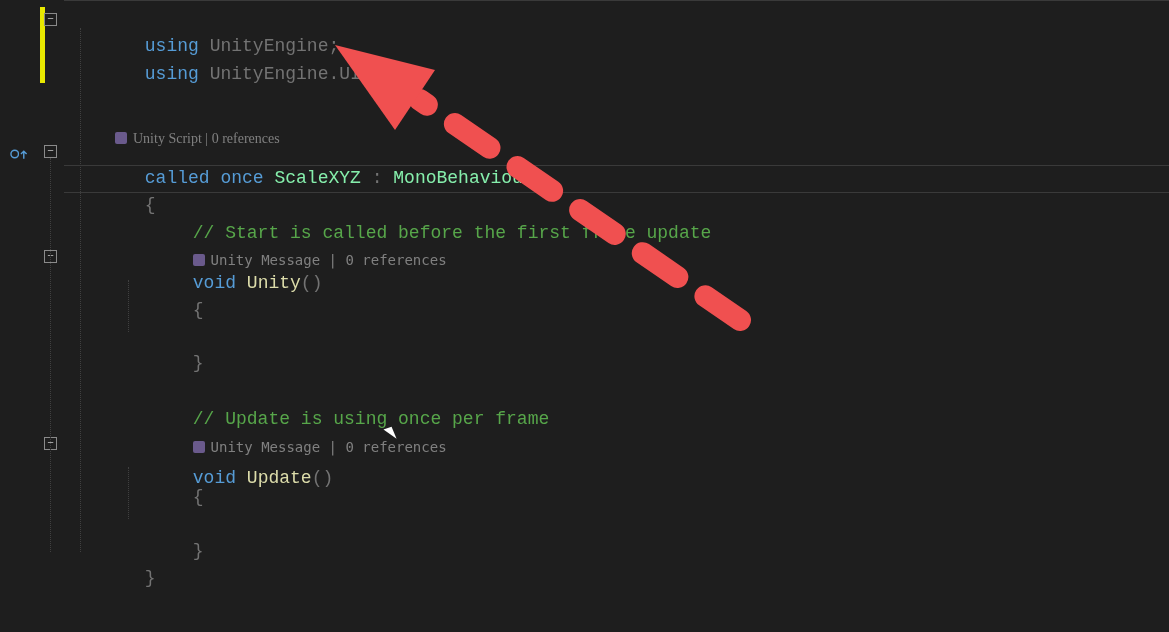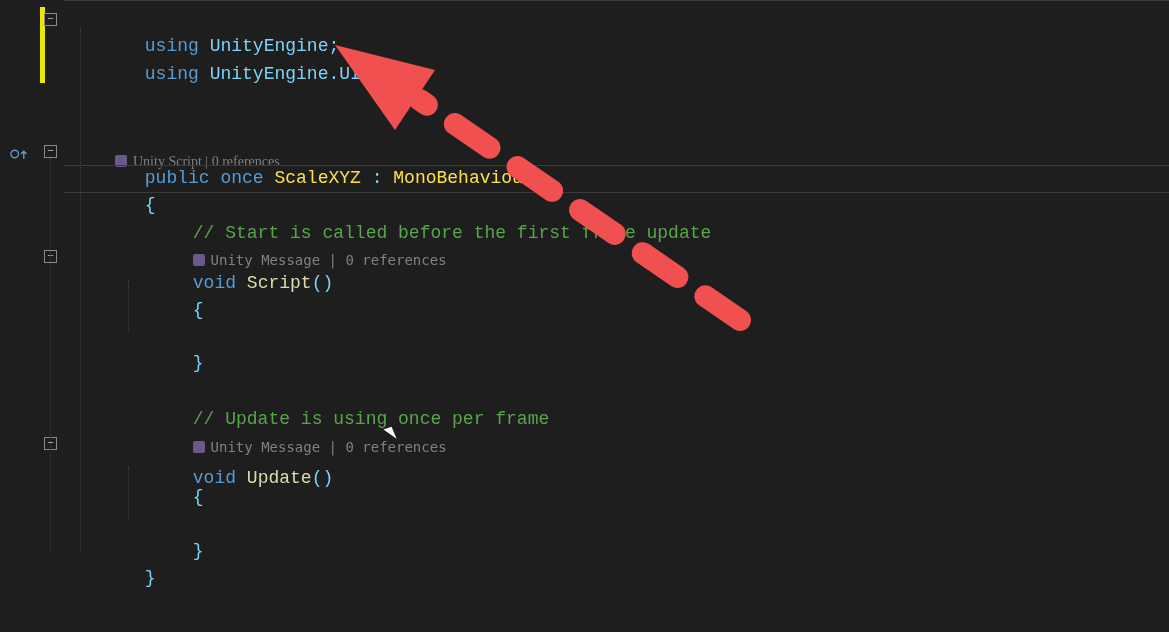--- a/index.html
+++ b/index.html
@@ -60,23 +60,23 @@
   }
   .line {
     position: absolute;
     left: 16px;
     white-space: pre;
     line-height: 26px;
     height: 26px;
   }
   .indent1 { padding-left: 48px; }
   .kw   { color: #569cd6; }
-  .type { color: #fde047; }
+  .type { color: #86efac; }
   .id   { color: #dcdcaa; }
-  .plain{ color: #7dd3fc; }
+  .plain{ color: #737373; }
   .comment { color: #57a64a; }
   .codelens {
     color: #808080;
     font-size: 14px;
     font-family: Consolas, monospace;
   }
   .codelens .ico {
     display: inline-block;
     width: 12px; height: 12px;
     background: #6a5a8c;
@@ -155,42 +155,42 @@
     <div class="vline" style="left:64px; top:280px; height:52px;"></div>
     <div class="vline" style="left:64px; top:467px; height:52px;"></div>
 
     <div class="line" style="top:7px;">
       <span class="kw">using</span><span class="plain"> UnityEngine</span><span class="plain">;</span>
     </div>
     <div class="line" style="top:35px;">
       <span class="kw">using</span><span class="plain"> UnityEngine.UI</span><span class="plain">;</span>
     </div>
 
-    <div class="line codelens" style="top:123px; left:30px;font-family:Liberation Serif, serif;">
+    <div class="line codelens" style="top:100px; left:30px;font-family:Liberation Serif, serif;">
       <span class="ico"></span><span>Unity Script | 0 references</span>
     </div>
 
     <div class="line" style="top:139px;">
-      <span class="kw">public </span><span class="kw">once </span><span class="type">ScaleXYZ</span><span class="plain"> : </span><span class="type">MonoBehaviour</span>
+      <span class="kw">called </span><span class="kw">once </span><span class="type">ScaleXYZ</span><span class="plain"> : </span><span class="type">MonoBehaviour</span>
     </div>
     <div class="line" style="top:166px;">
       <span class="plain">{</span>
     </div>
 
     <div class="hline" style="top:165px;"></div>
     <div class="hline" style="top:192px;"></div>
 
     <div class="line indent1" style="top:194px;">
       <span class="comment">// Start is called before the first frame update</span>
     </div>
     <div class="line codelens" style="top:221px; left:78px;">
       <span class="ico"></span><span>Unity Message | 0 references</span>
     </div>
     <div class="line indent1" style="top:244px;">
-      <span class="kw">void </span><span class="id">Script</span><span class="plain">()</span>
+      <span class="kw">void </span><span class="id">Unity</span><span class="plain">()</span>
     </div>
     <div class="line indent1" style="top:271px;">
       <span class="plain">{</span>
     </div>
     <div class="line indent1" style="top:324px;">
       <span class="plain">}</span>
     </div>
 
     <div class="line indent1" style="top:380px;">
       <span class="comment">// Update is using once per frame</span>

